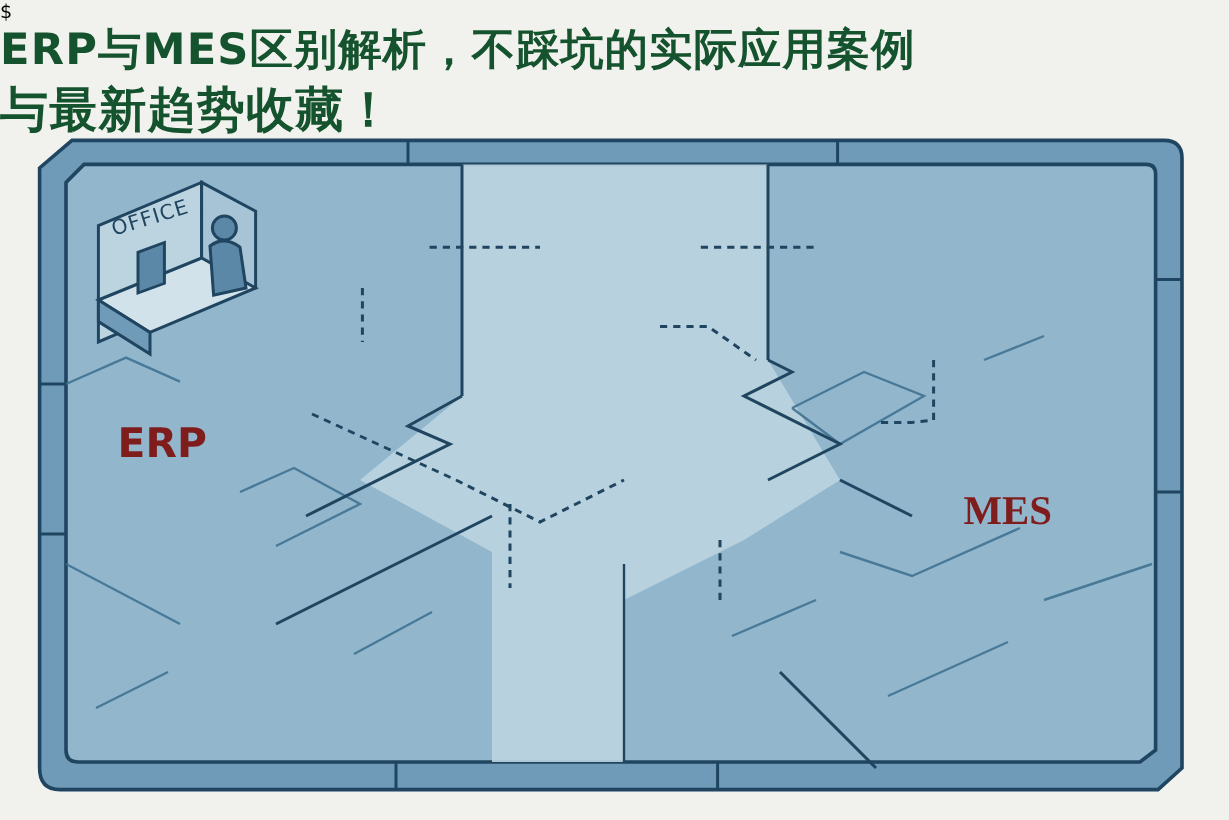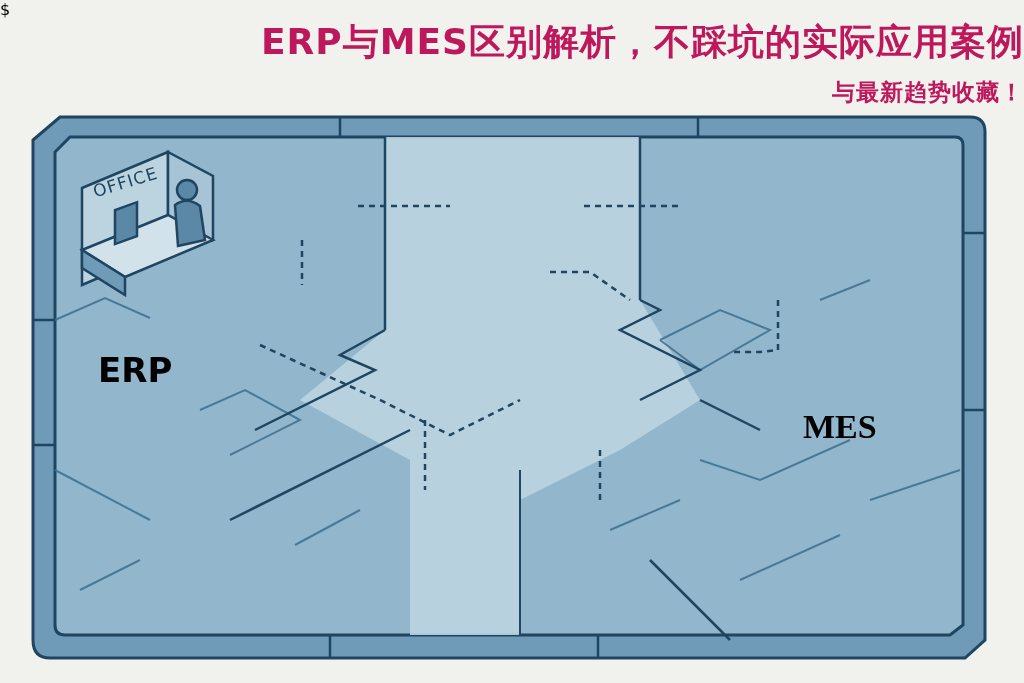--- a/index.html
+++ b/index.html
@@ -1,21 +1,21 @@
 <!DOCTYPE html>
 <html><head>
 <meta charset="utf-8">
 <style>
   html,body{margin:0;padding:0;}
   body{width:1024px;height:683px;background:#f1f1ee;overflow:hidden;position:relative;font-family:"DejaVu Sans","Liberation Sans",sans-serif;}
-  .title{position:absolute;left:0;width:1024px;text-align:right;color:#be185d;font-weight:bold;letter-spacing:1px;}
+  .title{position:absolute;left:0;width:1024px;text-align:left;color:#14532d;font-weight:bold;letter-spacing:1px;}
   .t1{top:20px;font-size:36px;line-height:44px;}
-  .t2{top:70px;font-size:23px;line-height:44px;}
+  .t2{top:70px;font-size:40px;line-height:44px;}
   svg.scene{position:absolute;left:0;top:0;}
-  .label{position:absolute;font-family:"DejaVu Sans","Liberation Sans",sans-serif;font-weight:bold;color:#000000;font-size:34px;}
+  .label{position:absolute;font-family:"DejaVu Sans","Liberation Sans",sans-serif;font-weight:bold;color:#7f1d1d;font-size:34px;}
   .erp{left:98px;top:350px;}
   .mes{left:803px;top:408px;font-family:Liberation Serif, serif;}
   .office{position:absolute;left:92px;top:172px;font-size:17px;color:#1f4560;transform:rotate(-17deg);letter-spacing:1px;font-family:"DejaVu Sans",sans-serif;}
 </style>
 </head>
 <body>
 
 
 
 <div class="title t1">ERP与MES区别解析，不踩坑的实际应用案例</div>

